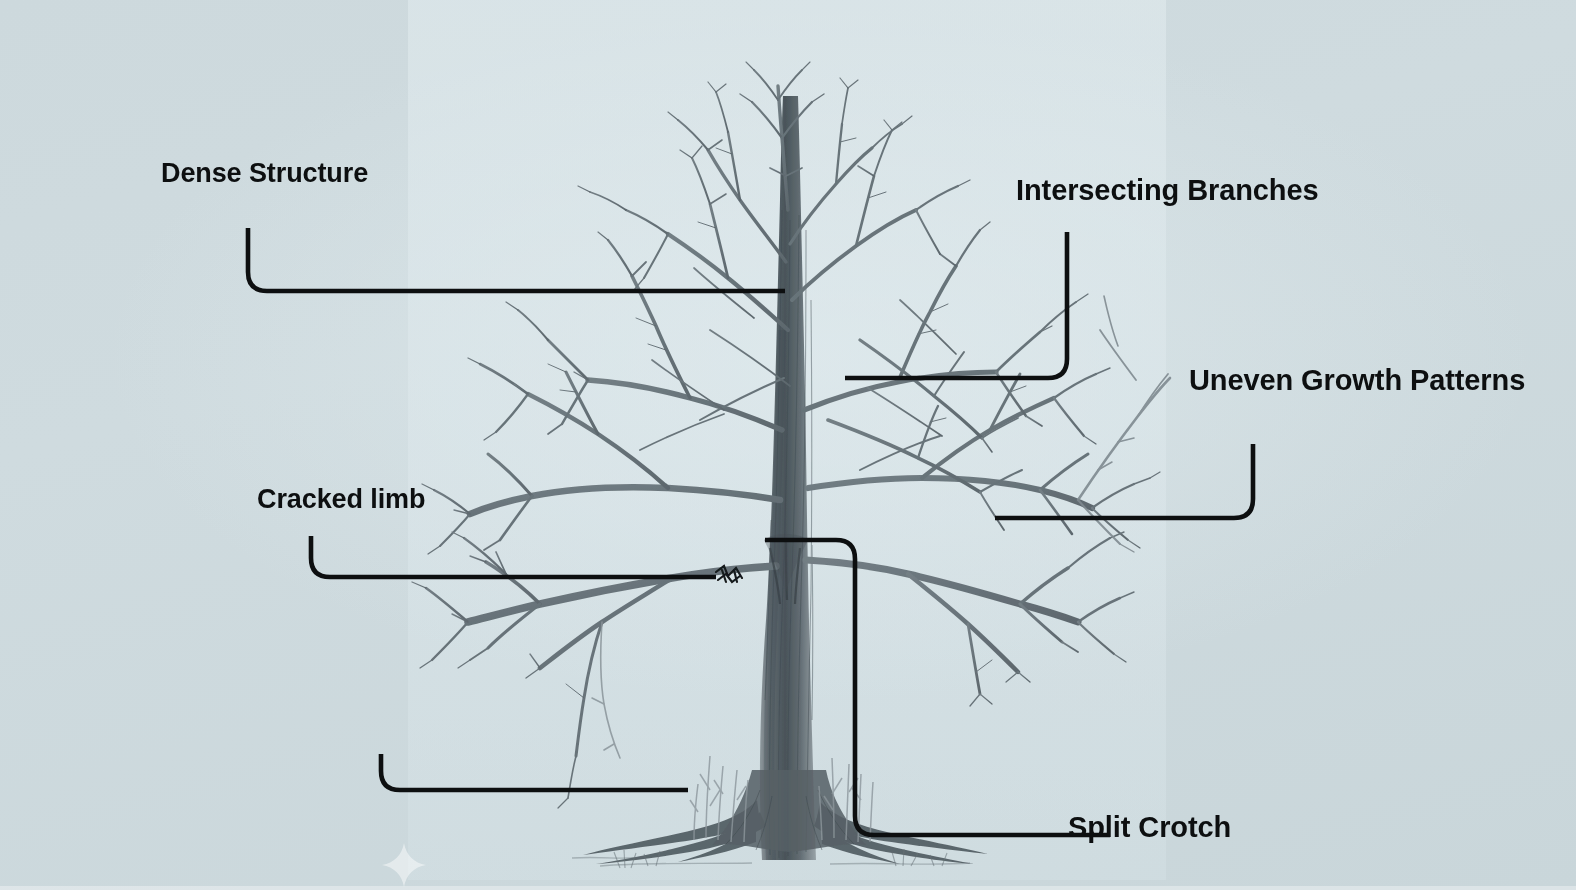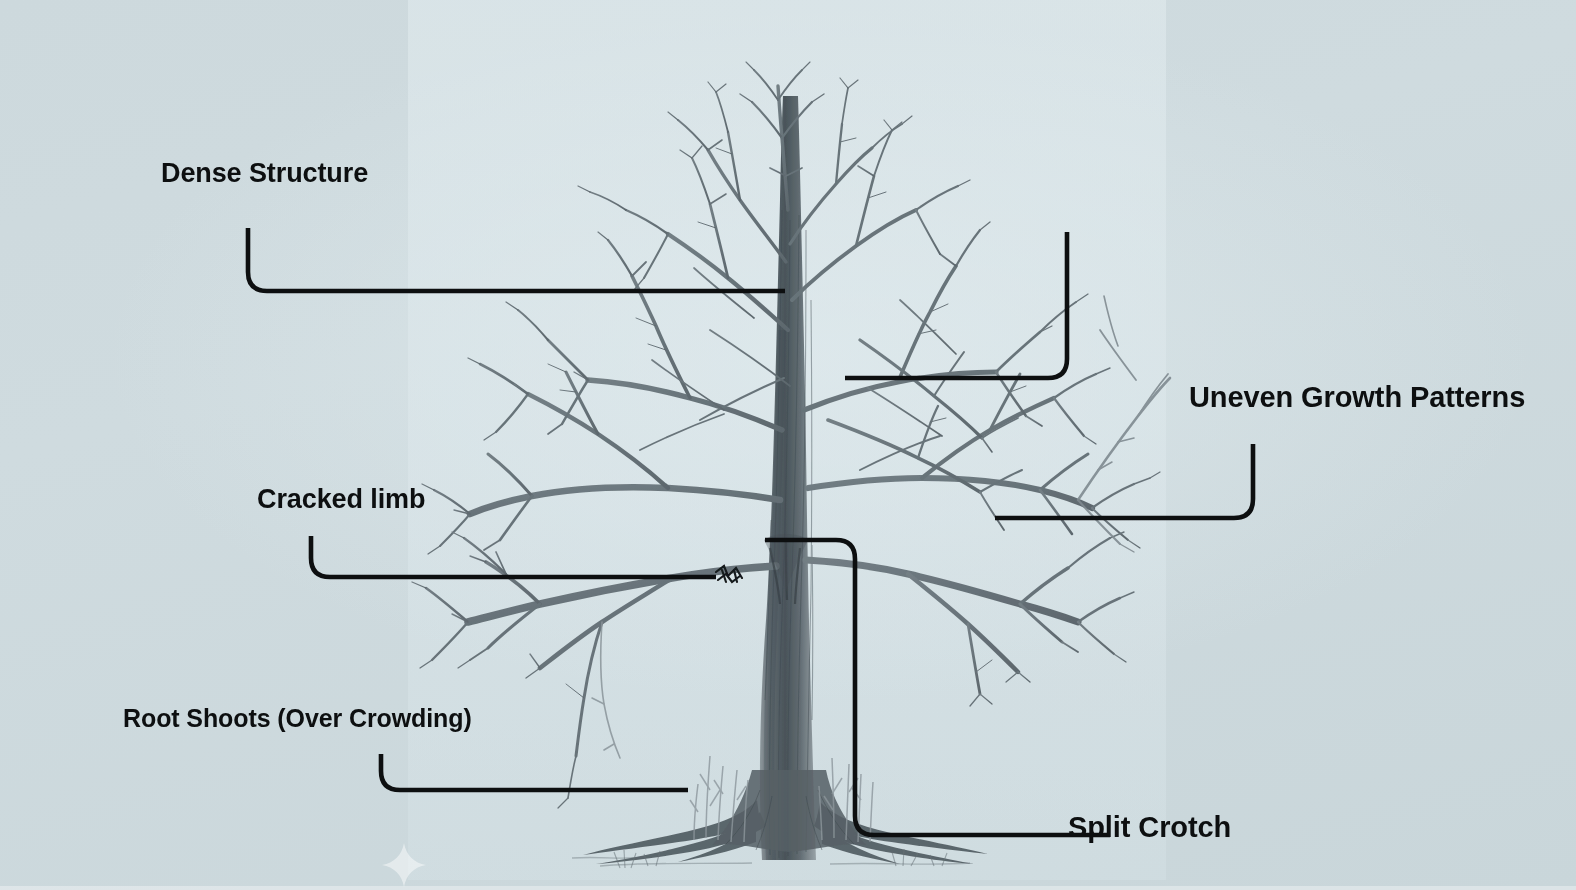--- a/index.html
+++ b/index.html
@@ -53,21 +53,21 @@
   .label {
     position: absolute;
     font-weight: 700;
     color: #0d0f10;
     white-space: nowrap;
     letter-spacing: -0.1px;
     line-height: 1;
   }
   #label-dense        { left: 161px; top: 160px;  font-size: 27px; }
   #label-intersecting { left: 1016px; top: 176px; font-size: 29px; }
-  #label-uneven       { left: 1189px; top: 383px; font-size: 29px; }
+  #label-uneven       { left: 1189px; top: 366px; font-size: 29px; }
   #label-cracked      { left: 221px; top: 486px;  font-size: 27px; margin-left: 36px; }
   #label-rootshoots   { left: 123px; top: 706px;  font-size: 25px; }
   #label-split        { left: 1068px; top: 813px; font-size: 29px; }
 
   #sparkle {
     position: absolute;
     left: 381px;
     top: 842px;
     width: 46px;
     height: 46px;
@@ -426,26 +426,26 @@
       <path d="M1067,232 L1067,359 Q1067,378 1048,378 L845,378"></path>
       <path d="M1253,444 L1253,499 Q1253,518 1234,518 L995,518"></path>
       <path d="M311,536 L311,558 Q311,577 330,577 L716,577"></path>
       <path d="M381,754 L381,771 Q381,790 400,790 L688,790"></path>
       <path d="M765,540 L836,540 Q855,540 855,559 L855,816 Q855,835 874,835 L1110,835"></path>
     </g>
   </svg>
 
   <div class="label" id="label-dense">Dense Structure</div>
 
+  <div class="label" id="label-intersecting">Intersecting Branches</div>
 
   <div class="label" id="label-uneven">Uneven Growth Patterns</div>
 
   <div class="label" id="label-cracked">Cracked limb</div>
 
-  <div class="label" id="label-rootshoots">Root Shoots (Over Crowding)</div>
 
   <div class="label" id="label-split">Split Crotch</div>
 
   <svg id="sparkle" viewBox="0 0 46 46">
     <path d="M23,1 C25,13 33,21 45,23 C33,25 25,33 23,45 C21,33 13,25 1,23 C13,21 21,13 23,1 Z" fill="#ffffff" opacity="0.85"></path>
   </svg>
 
   <div id="bottom-edge"></div>
 
 </div>

